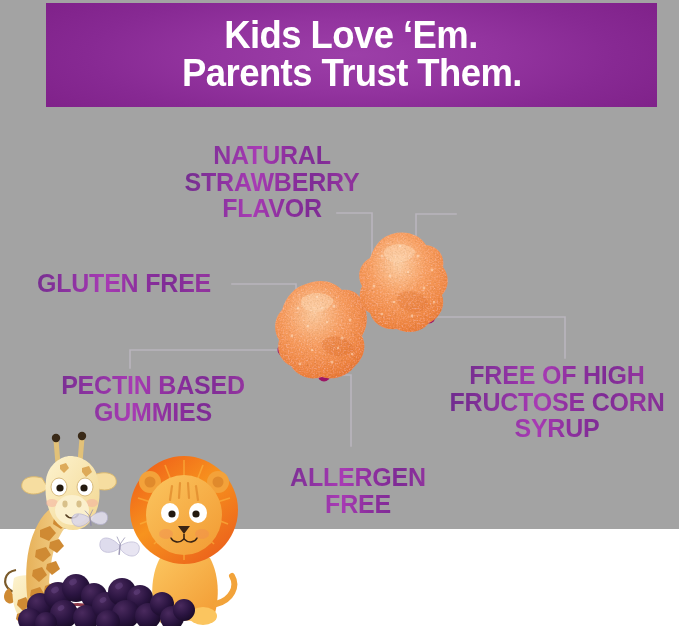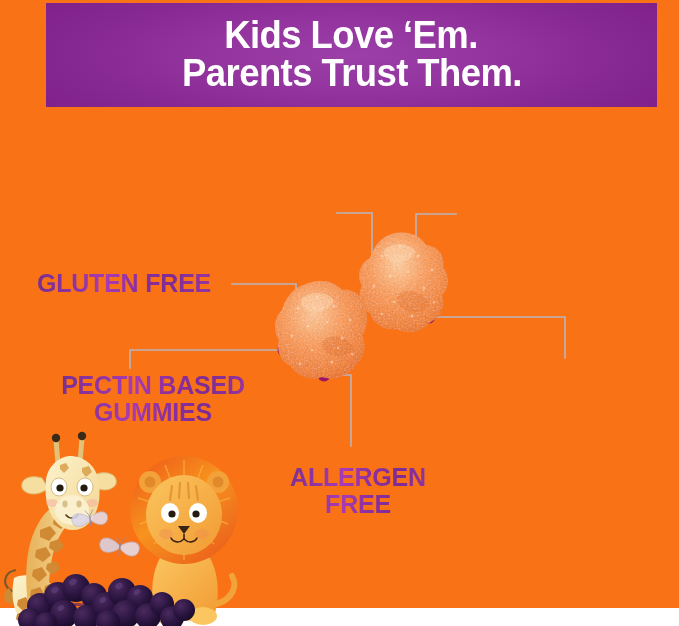--- a/index.html
+++ b/index.html
@@ -2,21 +2,21 @@
 <html><head>
 <meta charset="utf-8">
 <style>
   * { box-sizing: border-box; margin: 0; padding: 0; }
   html, body {
     width: 679px; height: 626px;
     background: #ffffff;
     font-family: "Liberation Sans", sans-serif;
     overflow: hidden;
   }
-  #root { position: relative; width: 679px; height: 608px; background: #f97316; }
+  #root { position: relative; width: 679px; height: 529px; background: #a3a3a3; }
 
   
   .banner {
     position: absolute;
     left: 46px; top: 3px;
     width: 611px; height: 104px;
     background:
       radial-gradient(ellipse 62% 90% at 50% 50%, #9c3fa8 0%, #93349f 38%, #872993 70%, #7f2189 100%);
   }
   .banner-text {
@@ -194,25 +194,31 @@
         <circle cx="22" cy="56" r="1.5"></circle>
           <circle cx="72" cy="58" r="1.4"></circle>
         <circle cx="42" cy="72" r="1.3"></circle>
           <circle cx="60" cy="86" r="1.4"></circle>
         <circle cx="30" cy="84" r="1.3"></circle>
           <circle cx="82" cy="72" r="1.2"></circle>
       </g>
     </svg>
   </div>
 
+  <div class="label lbl-strawberry">NATURAL
+STRAWBERRY
+FLAVOR</div>
   <div class="label lbl-gluten">GLUTEN FREE</div>
   <div class="label lbl-pectin">PECTIN BASED
 GUMMIES</div>
   <div class="label lbl-allergen">ALLERGEN
 FREE</div>
+  <div class="label lbl-hfcs">FREE OF HIGH
+FRUCTOSE CORN
+SYRUP</div>
 
   <svg class="art" viewBox="0 0 240 208">
     <defs>
       <linearGradient id="giraffeBody" x1="0" y1="0" x2="1" y2="1">
         <stop offset="0%" stop-color="#fdf3cf"></stop>
         <stop offset="100%" stop-color="#f2d68f"></stop>
       </linearGradient>
       <linearGradient id="giraffeNeck" x1="0" y1="0" x2="1" y2="0">
         <stop offset="0%" stop-color="#e7b159"></stop>
         <stop offset="100%" stop-color="#f6dda0"></stop>

